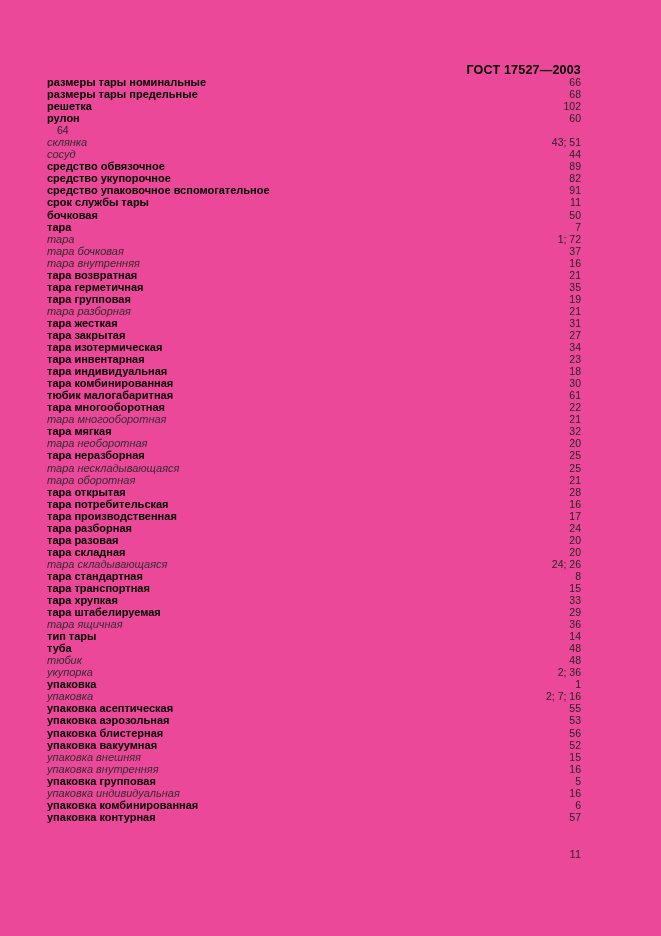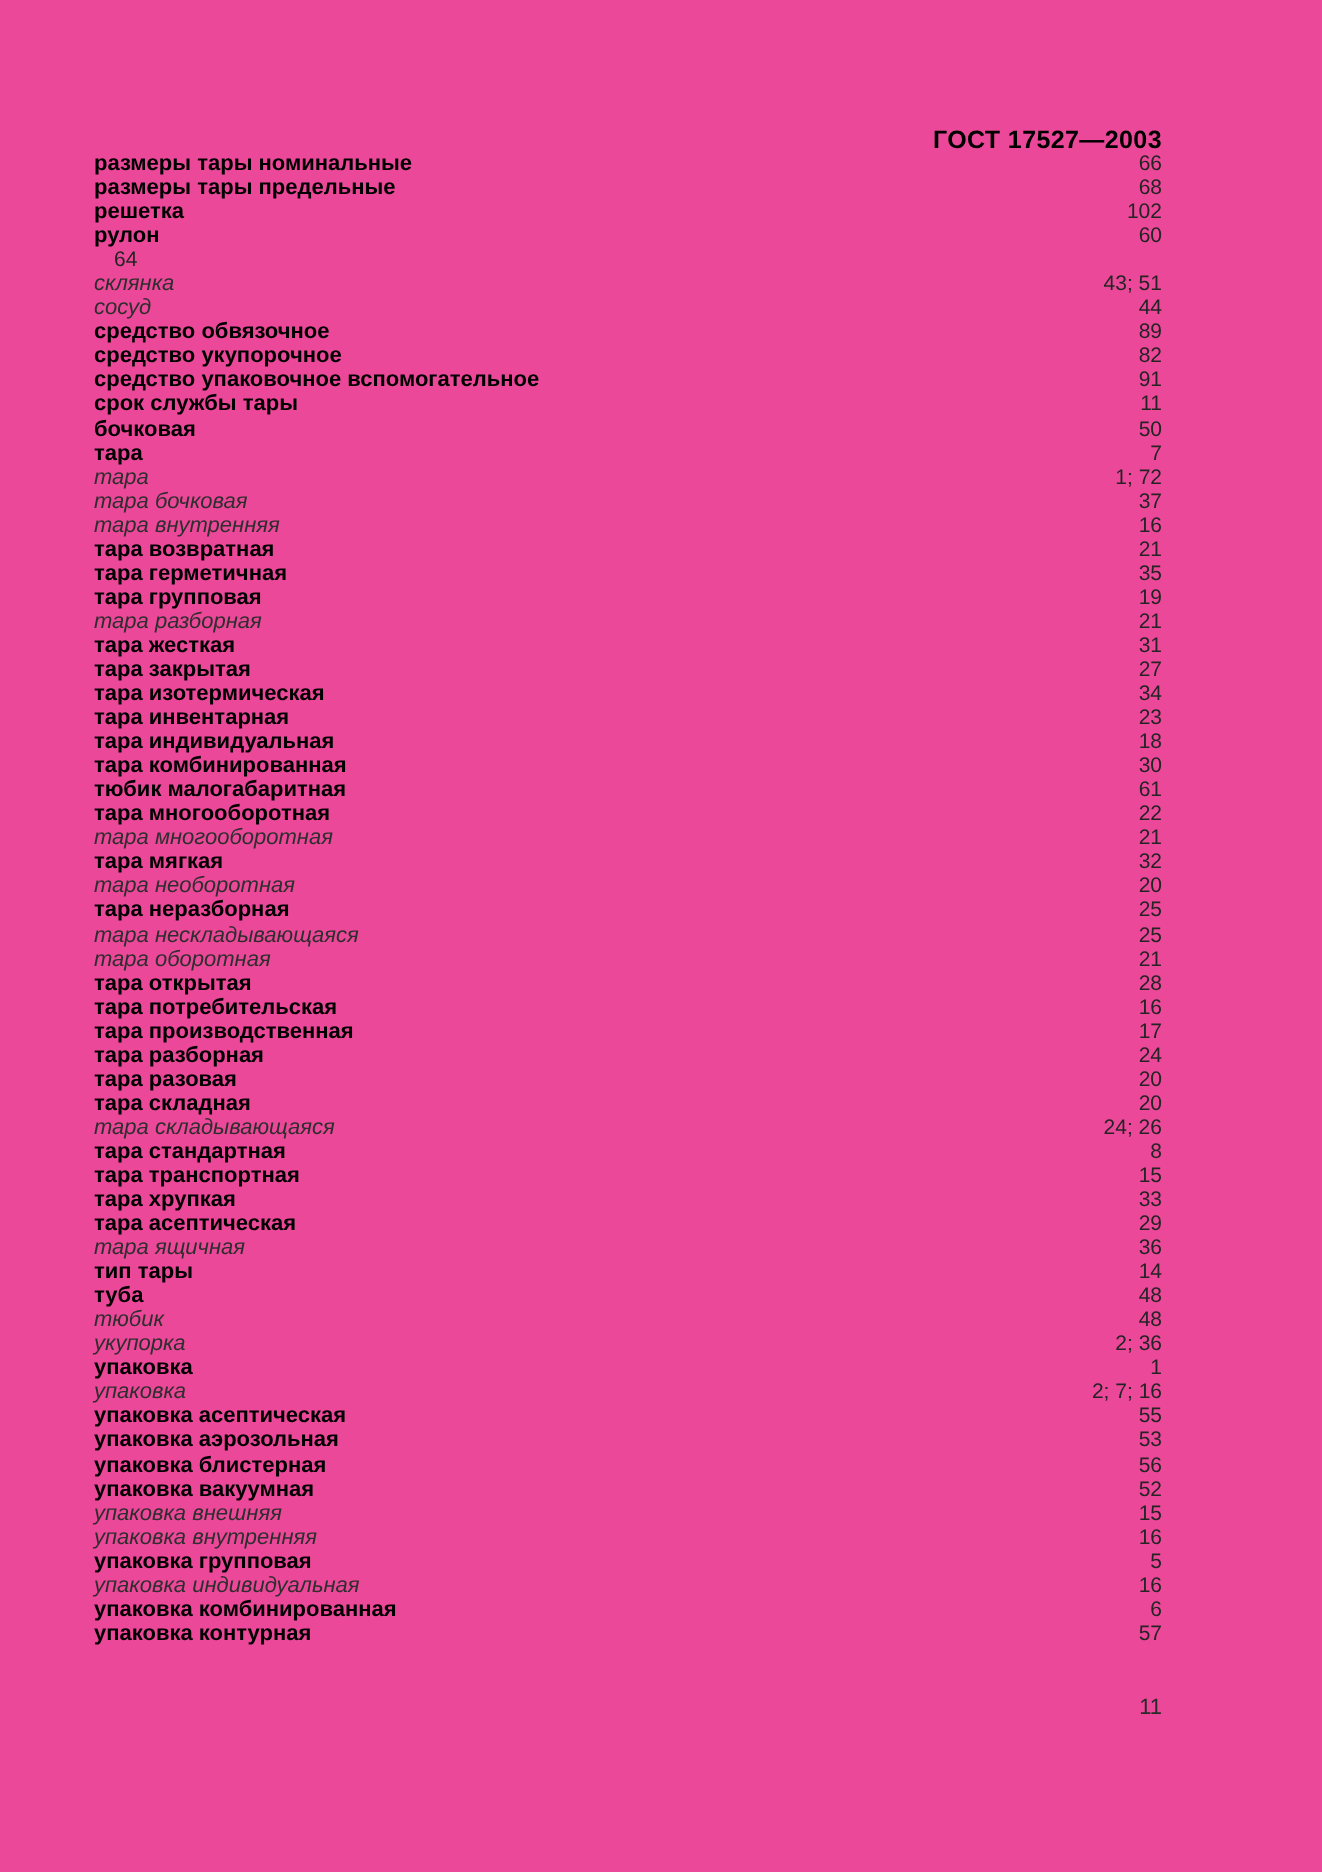--- a/index.html
+++ b/index.html
@@ -249,21 +249,21 @@
       </div>
       <div class="row bold">
         <span class="term">тара транспортная</span>
         <span class="pages">15</span>
       </div>
       <div class="row bold">
         <span class="term">тара хрупкая</span>
         <span class="pages">33</span>
       </div>
       <div class="row bold">
-        <span class="term">тара асептическая</span>
+        <span class="term">тара штабелируемая</span>
         <span class="pages">29</span>
       </div>
       <div class="row italic">
         <span class="term">тара ящичная</span>
         <span class="pages">36</span>
       </div>
       <div class="row bold">
         <span class="term">тип тары</span>
         <span class="pages">14</span>
       </div>

